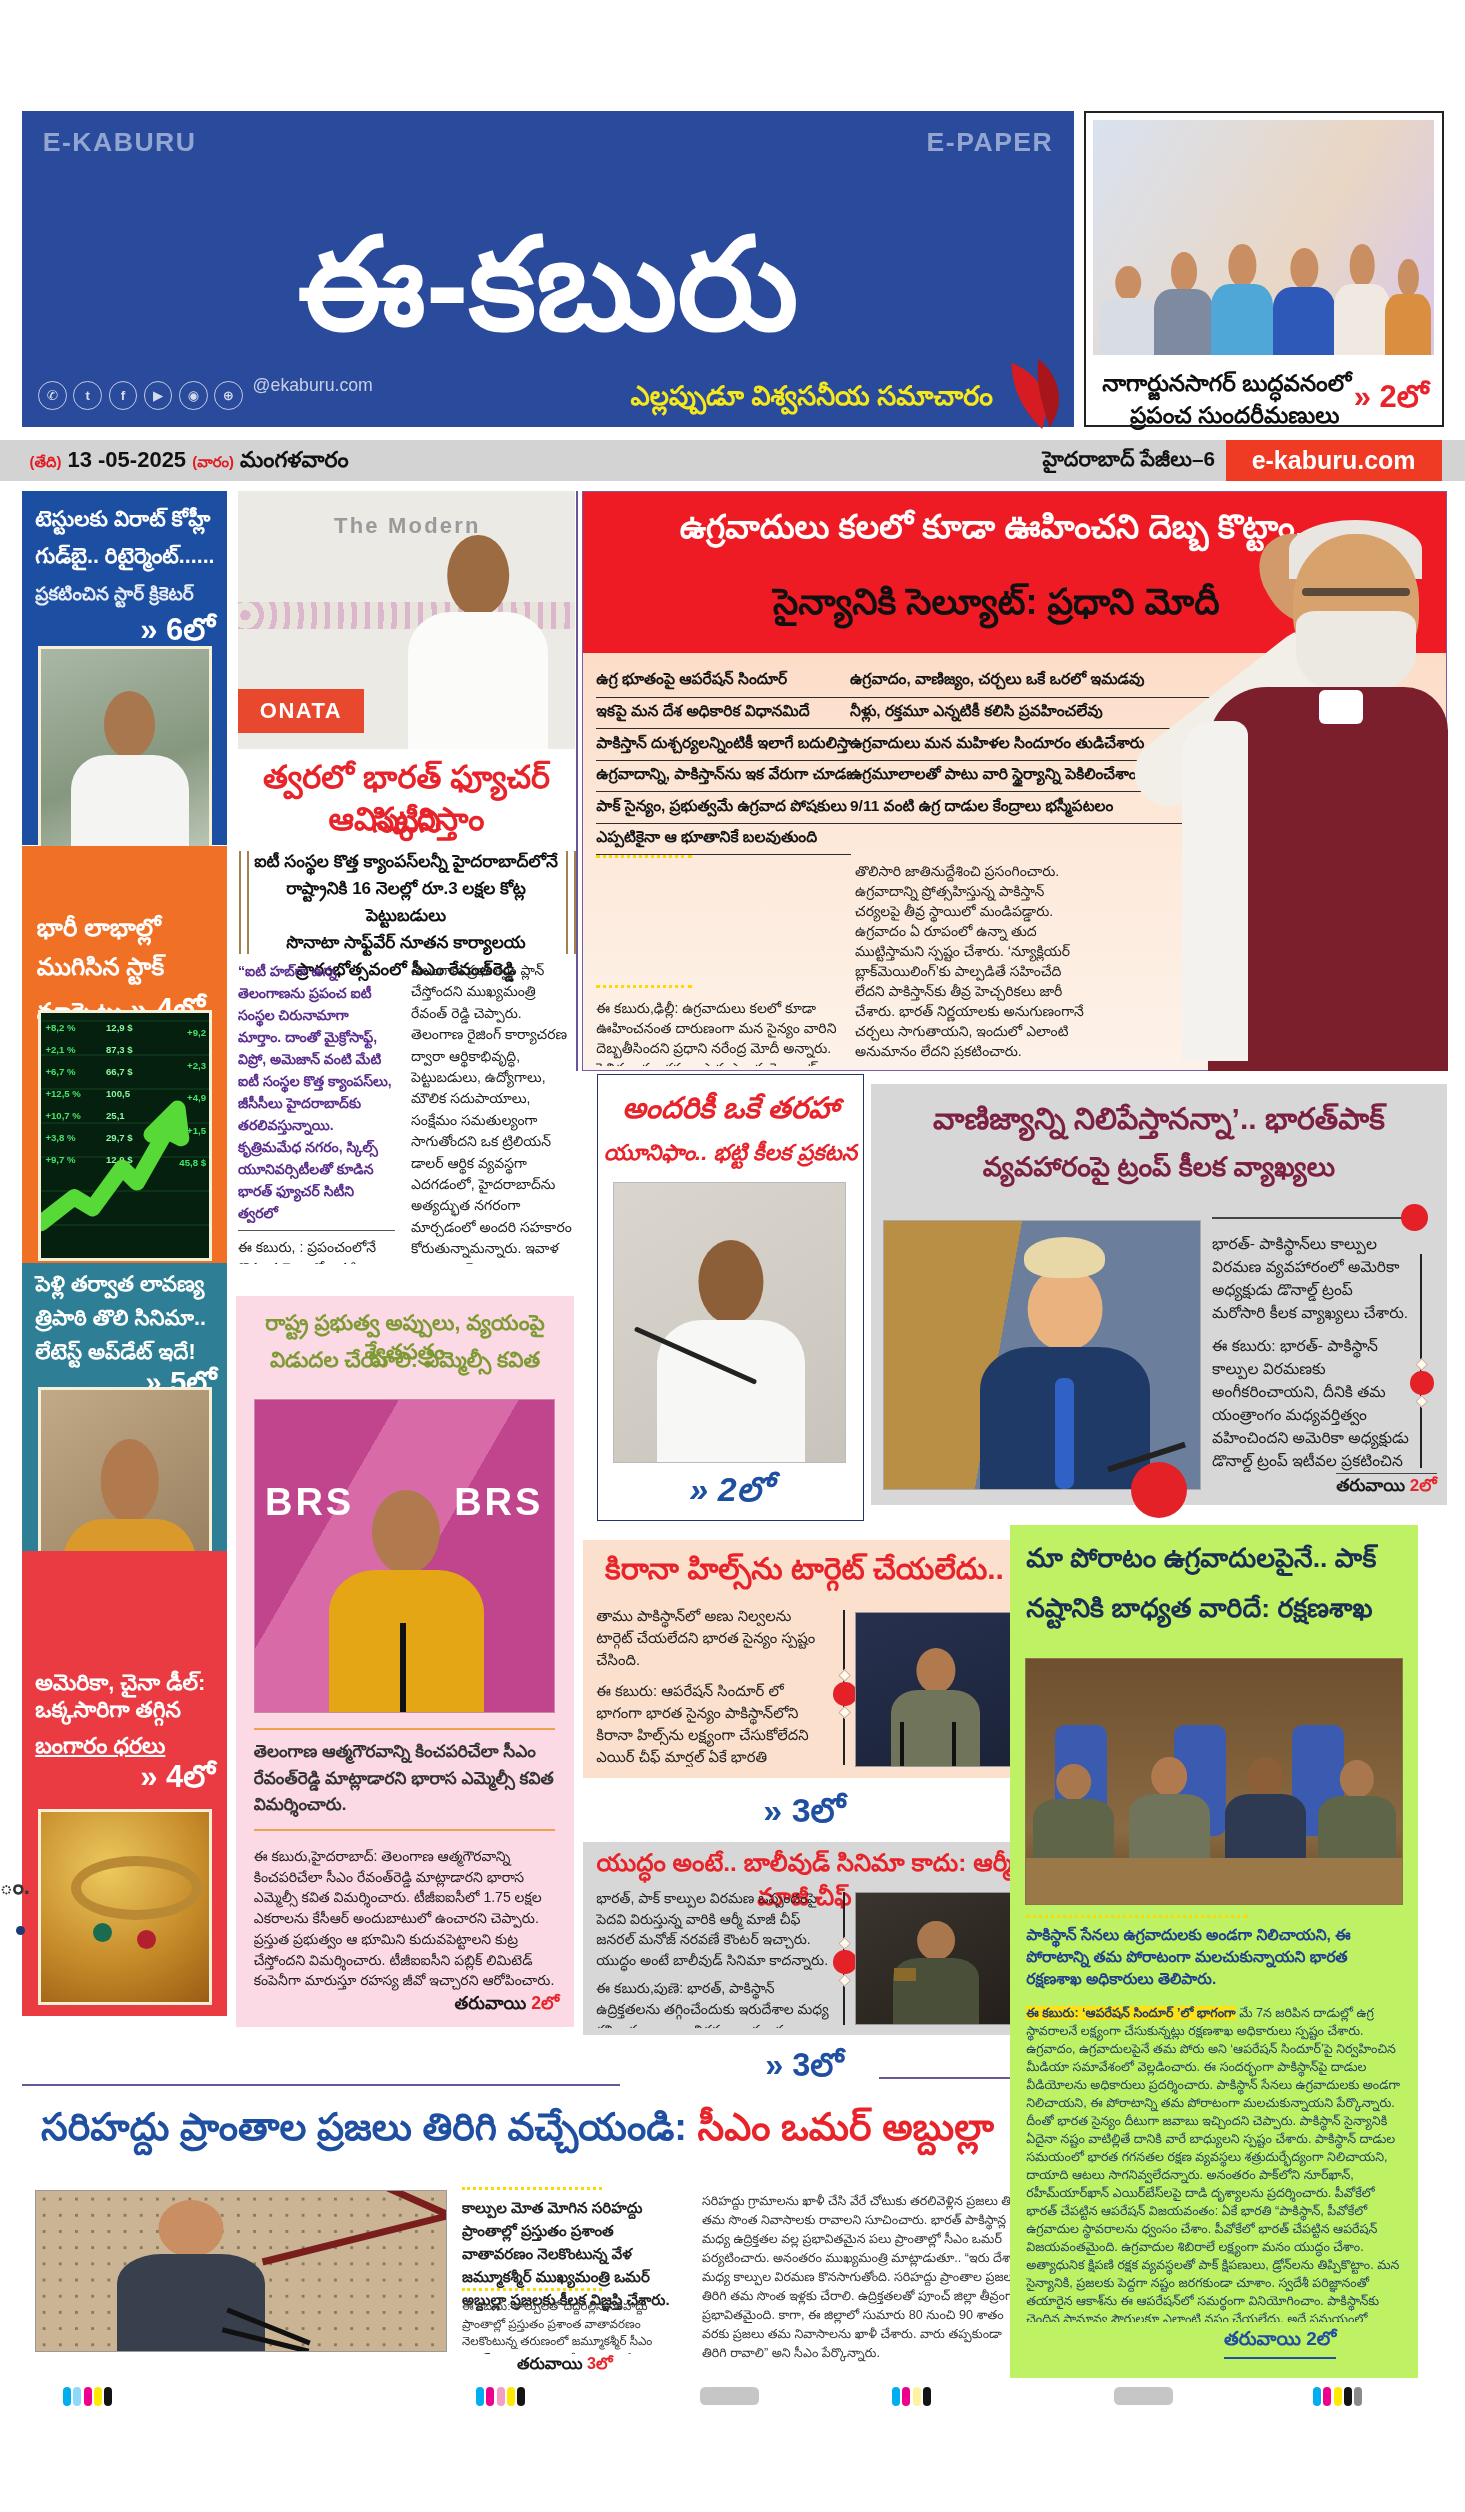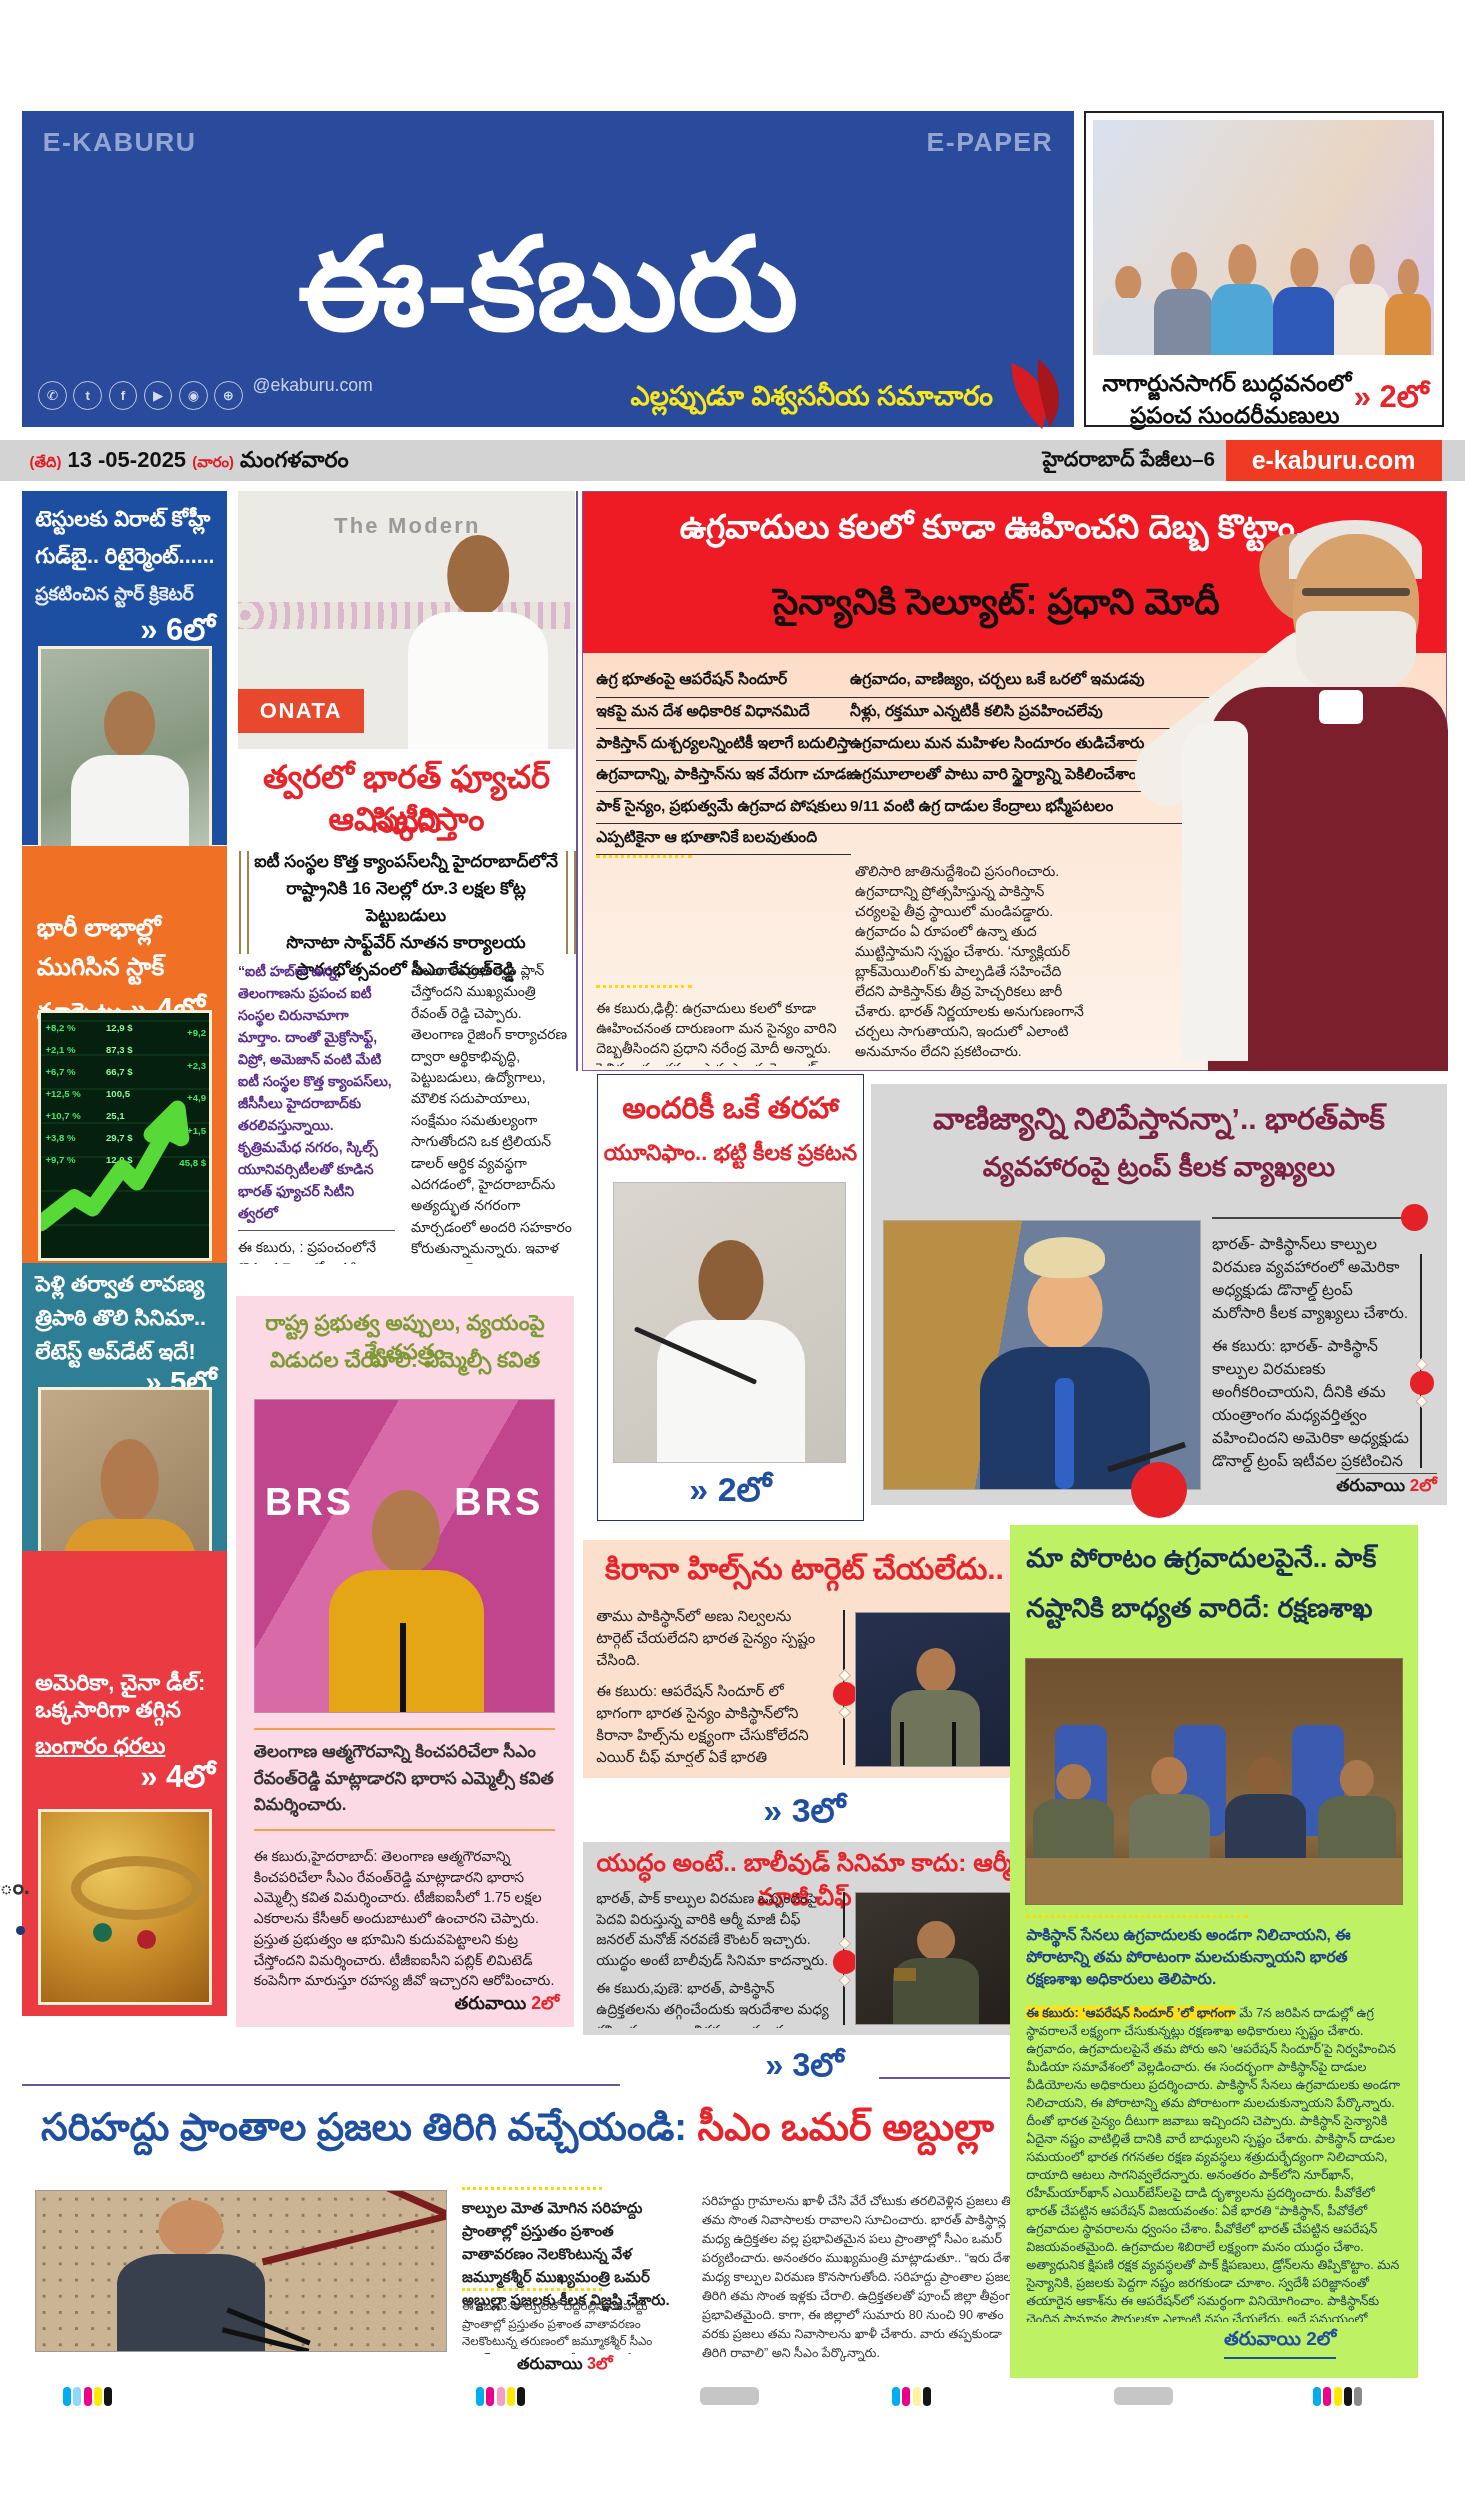--- a/index.html
+++ b/index.html
@@ -216,21 +216,21 @@
       <div class="abs" style="left:151px;top:20.7px;width:133px;height:59px;background:#e9e6e2;border-radius:50% 50% 0 0;"></div>
       <div class="abs" style="left:155px;top:35px;width:126px;height:140px;background:#d8a26d;border-radius:48% 48% 42% 42%;"></div>
       <div class="abs" style="left:164px;top:89px;width:108px;height:7.4px;background:#5a4a3a;border-radius:3.7px;"></div>
       <div class="abs" style="left:158px;top:112px;width:120px;height:85px;background:#ece9e3;border-radius:18% 18% 55% 55%;"></div>
       <div class="abs" style="left:70px;top:188px;width:240px;height:384px;background:#7a1f2b;border-radius:59px 44px 0 0;"></div>
       <div class="abs" style="left:44px;top:222px;width:66px;height:340px;background:#f4f2ee;border-radius:33px 14.8px 0 0;"></div>
       <div class="abs" style="left:181px;top:191px;width:44px;height:34px;background:#fff;border-radius:5.9px;"></div>
     </div>
   </div>
 
-  <div class="abs" style="left:597px;top:1074px;width:267px;height:447px;background:#fff;border:1.5px solid #24346a;box-sizing:border-box;">
+  <div class="abs" style="left:597px;top:1074px;width:267px;height:447px;background:#fff;border:1.5px solid #24346a;box-sizing:border-box;font-style:italic;">
     <div class="abs b ctr" style="left:0;top:16.2px;width:100%;font-size:29.5px;color:#e8232a;">అందరికీ ఒకే తరహా</div>
     <div class="abs b ctr" style="left:0;top:65px;width:100%;font-size:22px;color:#e8232a;">యూనిఫాం.. భట్టి కీలక ప్రకటన</div>
     <div class="photo" style="left:14.8px;top:107px;width:233px;height:281px;border:0.7px solid #bbb;background:linear-gradient(150deg,#dad6cf,#c9c4bb);">
       <div class="person" style="left:43px;bottom:0;width:148px;height:222px;--shirt:#f7f7f5;--skin:#8d5f38;"></div>
       <div class="abs" style="left:14.8px;top:170px;width:133px;height:5.2px;background:#222;transform:rotate(24deg);border-radius:3px;"></div>
     </div>
     <div class="abs b ctr" style="left:0;top:395px;width:100%;font-size:34px;color:#1f4fa0;">» 2లో</div>
   </div>
 
   <div class="abs" style="left:871px;top:1084px;width:576px;height:421px;background:#d7d7d7;">

